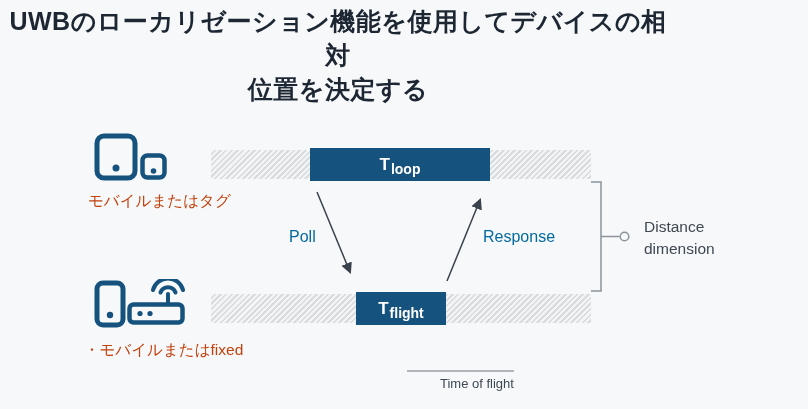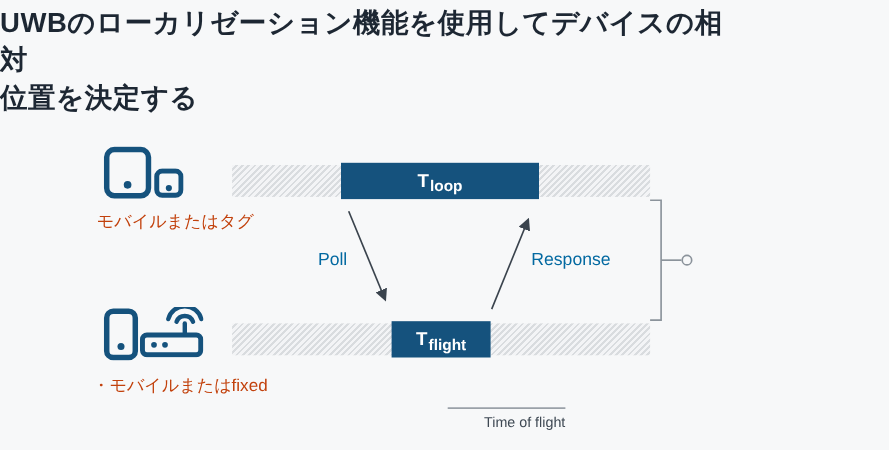--- a/index.html
+++ b/index.html
@@ -14,21 +14,21 @@
     height: 409px;
     background: #f7f8f9;
     overflow: hidden;
   }
   .abs { position: absolute; }
 
   .title {
     top: 4px;
     left: 0;
     width: 676px;
-    text-align: left;
+    text-align: center;
     font-size: 25px;
     font-weight: bold;
     color: #1d2733;
     line-height: 34px;
     letter-spacing: 0.5px;
   }
   .title .tline { display: block; }
 
   .device-label {
     font-size: 15.5px;
@@ -144,16 +144,20 @@
     <line x1="447" y1="281" x2="480" y2="200" stroke="#3a434d" stroke-width="1.5" marker-end="url(#arrowhead)"></line>
     <polyline points="591,182 601,182 601,291 591,291" fill="none" stroke="#8b939b" stroke-width="1.5"></polyline>
     <line x1="601" y1="236.5" x2="619.5" y2="236.5" stroke="#8b939b" stroke-width="1.5"></line>
     <circle cx="624.5" cy="236.5" r="4.3" fill="#f7f8f9" stroke="#8b939b" stroke-width="1.5"></circle>
     <line x1="407" y1="371" x2="514" y2="371" stroke="#9aa1a8" stroke-width="1.5"></line>
   </svg>
 
   <div class="abs mid-label" id="poll-label">Poll</div>
   <div class="abs mid-label" id="response-label">Response</div>
 
+  <div class="abs distance-label">
+    <span>Distance</span>
+    <span>dimension</span>
+  </div>
 
   <div class="abs" id="tof-label">Time of flight</div>
 
 </div>
 
 </body></html>

